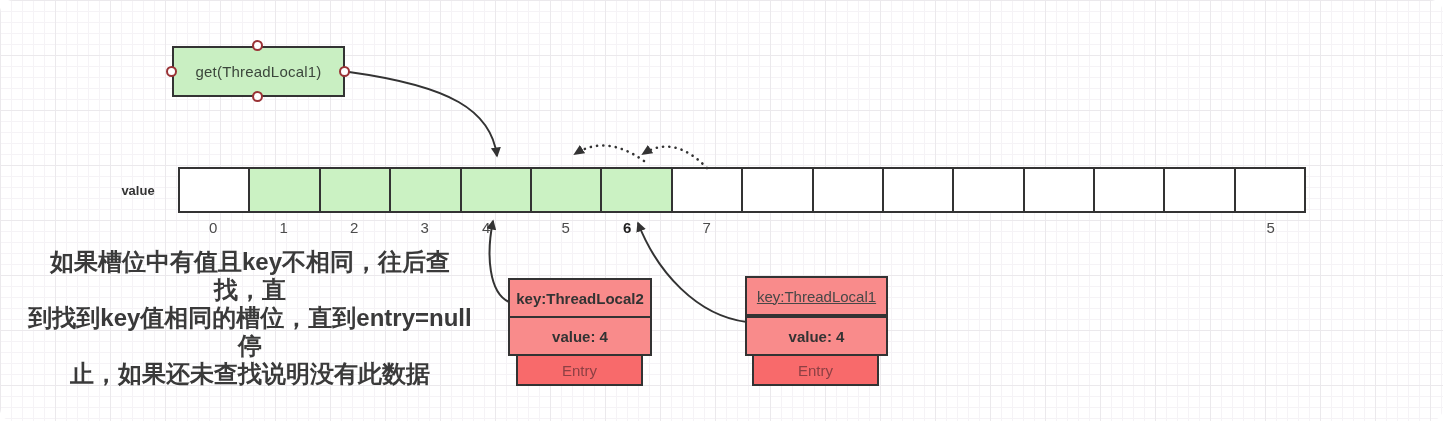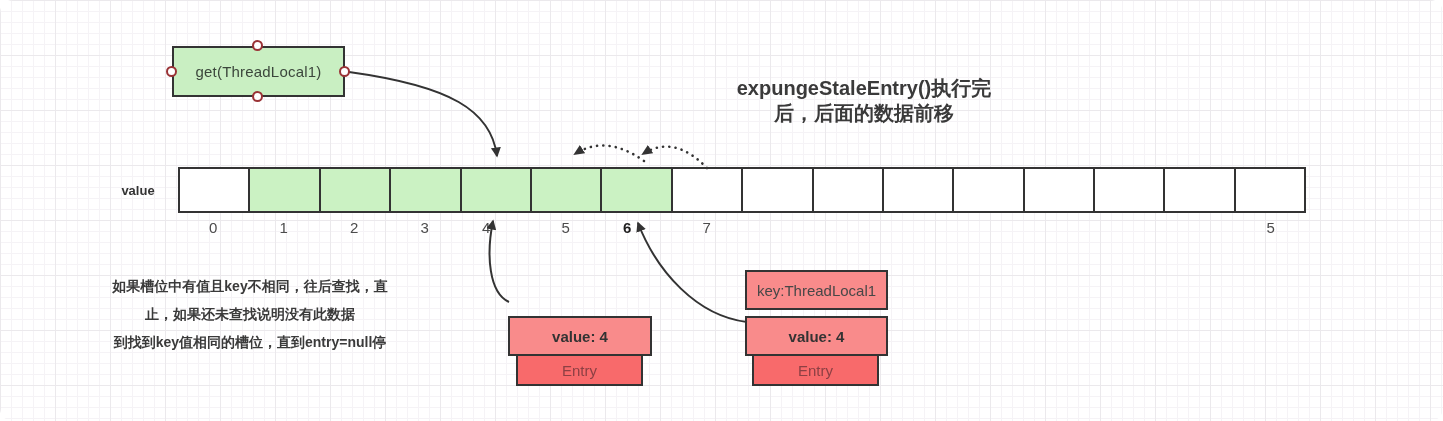--- a/index.html
+++ b/index.html
@@ -59,37 +59,37 @@
   }
   .cell-label {
     width: 70.5px; text-align: center;
     font-size: 15px; color: #4c4c4c;
   }
   .cell-label.bold { font-weight: bold; color: #1f1f1f; }
   .cell-label.shifted { transform: translateX(-9px); }
 
   
   .note {
-    position: absolute; left: 28px; top: 272px; width: 444px;
-    text-align: center; font-weight: bold; font-size: 14px;
+    position: absolute; left: 28px; top: 248px; width: 444px;
+    text-align: center; font-weight: bold; font-size: 24px;
     line-height: 28px; color: #3a3a3a;
   }
 
   
   .entry-section {
     position: absolute; background: var(--entry-pink);
     border: 2px solid var(--stroke);
     display: flex; align-items: center; justify-content: center;
     font-size: 15px; color: #333;
   }
   .entry-key-0 { left: 508px; top: 278px; width: 144px; height: 40px; font-weight: bold; }
   .entry-val-0 { left: 508px; top: 316px; width: 144px; height: 40px; font-weight: bold; }
   .entry-tag-0 { left: 516px; top: 354px; width: 127px; height: 32px;
                  background: var(--entry-red); color: var(--entry-text); font-weight: normal; }
-  .entry-key-1 { left: 745px; top: 270px; width: 143px; height: 40px; color: #474747; }
+  .entry-key-1 { left: 745px; top: 276px; width: 143px; height: 40px; color: #474747; text-decoration: underline; }
   .entry-val-1 { left: 745px; top: 316px; width: 143px; height: 40px; font-weight: bold; }
   .entry-tag-1 { left: 752px; top: 354px; width: 127px; height: 32px;
                  background: var(--entry-red); color: var(--entry-text); }
 
   
   .arrows {
     position: absolute; left: 0; top: 0; width: 1443px; height: 421px;
     pointer-events: none; z-index: 5;
   }
 </style>
@@ -99,24 +99,20 @@
 <div class="canvas">
 
   <div class="get-box">
     <span>get(ThreadLocal1)</span>
   </div>
   <div class="handle" style="left:252px; top:40px;"></div>
   <div class="handle" style="left:166px; top:66px;"></div>
   <div class="handle" style="left:339px; top:66px;"></div>
   <div class="handle" style="left:252px; top:91px;"></div>
 
-  <div class="heading">
-    <div>expungeStaleEntry()执行完</div>
-    <div>后，后面的数据前移</div>
-  </div>
 
   <div class="table-label">value</div>
   <div class="table-cells">
       <div class="cell"></div>
       <div class="cell filled"></div>
       <div class="cell filled"></div>
       <div class="cell filled"></div>
       <div class="cell filled"></div>
       <div class="cell filled"></div>
       <div class="cell filled"></div>
@@ -144,24 +140,27 @@
       <div class="cell-label"></div>
       <div class="cell-label"></div>
       <div class="cell-label"></div>
       <div class="cell-label"></div>
       <div class="cell-label"></div>
       <div class="cell-label">5</div>
     </div>
 
   <div class="note">
     <div>如果槽位中有值且key不相同，往后查找，直</div>
+    <div>到找到key值相同的槽位，直到entry=null停</div>
     <div>止，如果还未查找说明没有此数据</div>
-    <div>到找到key值相同的槽位，直到entry=null停</div>
   </div>
 
+  <div class="entry-section entry-key-0">
+      <span>key:ThreadLocal2</span>
+    </div>
   <div class="entry-section entry-val-0">
       <span>value: 4</span>
     </div>
   <div class="entry-section entry-tag-0">
       <span>Entry</span>
     </div>
 
   <div class="entry-section entry-key-1">
       <span>key:ThreadLocal1</span>
     </div>

